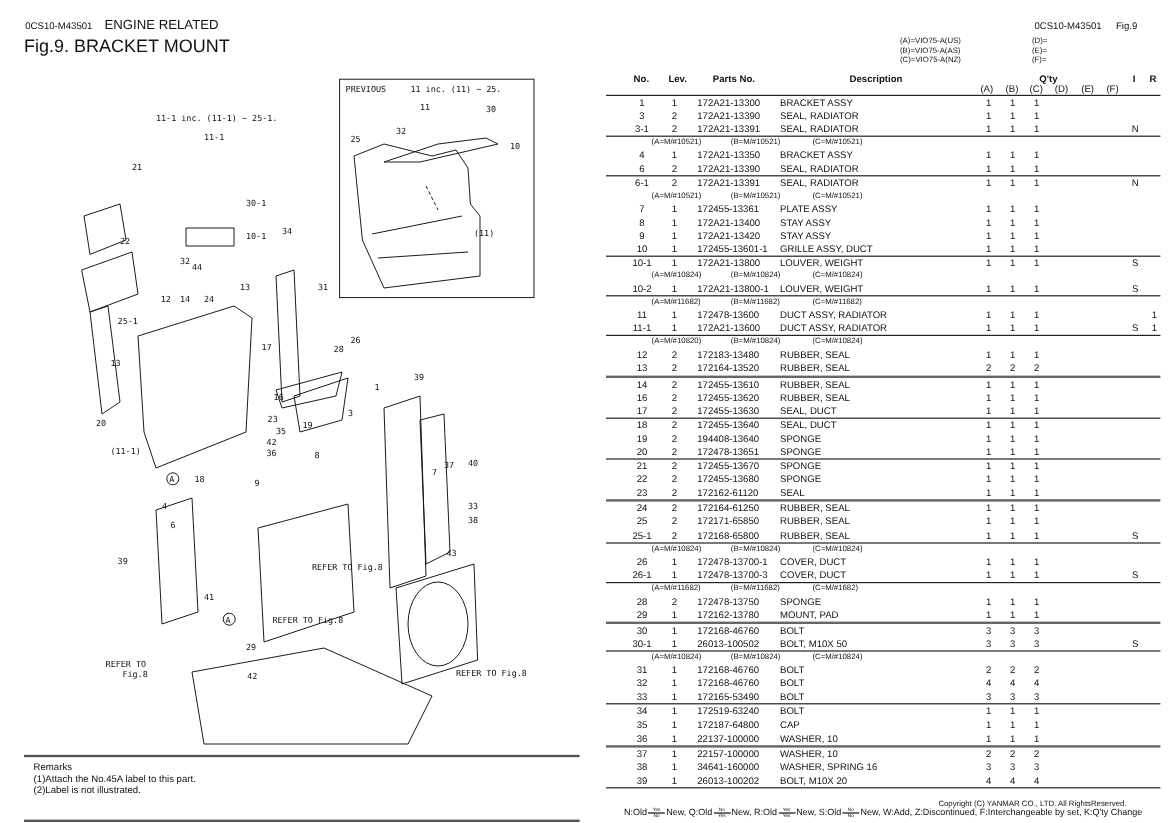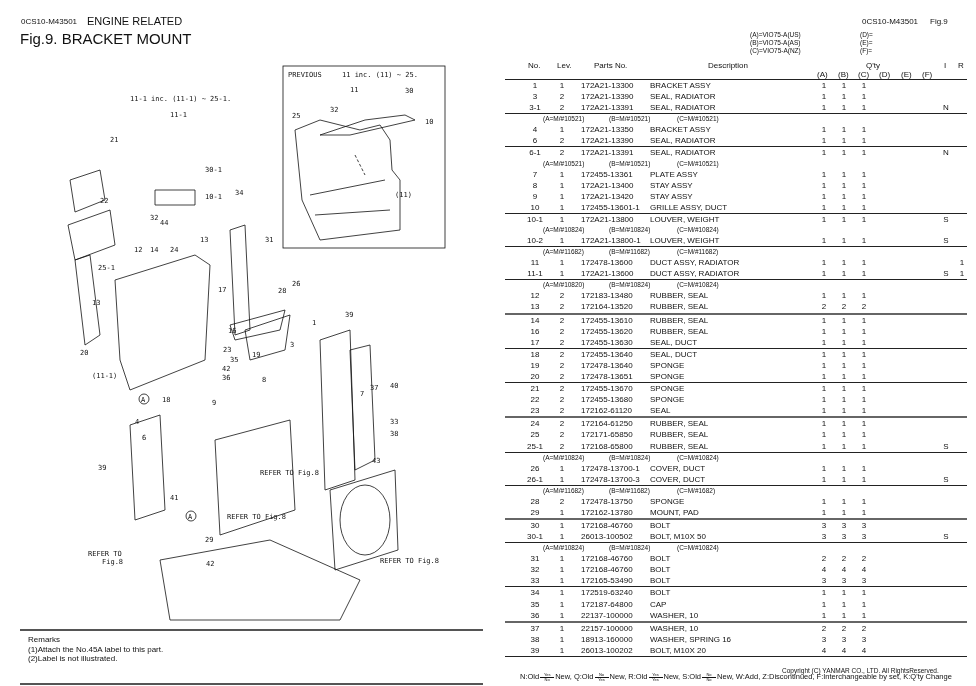--- a/index.html
+++ b/index.html
@@ -6,21 +6,21 @@
   body { width: 976px; height: 686px; position: relative; overflow: hidden; font-family: "Liberation Sans", sans-serif; color: #111; }
   .hdr-code { position: absolute; left: 21px; top: 17px; font-size: 8px; }
   .hdr-section { position: absolute; left: 87px; top: 15px; font-size: 11px; }
   .hdr-title { position: absolute; left: 20px; top: 30px; font-size: 15px; }
   .diagram { position: absolute; left: 20px; top: 60px; width: 470px; height: 570px; }
   .remarks { position: absolute; left: 20px; top: 629px; width: 463px; border-top: 2px solid #555; border-bottom: 2px solid #555; padding: 4px 8px; height: 56px; font-size: 8px; line-height: 9.5px; box-sizing: border-box; }
   .rhdr-code { position: absolute; left: 862px; top: 17px; font-size: 8px; }
   .rhdr-fig { position: absolute; left: 930px; top: 17px; font-size: 8px; }
   .models { position: absolute; left: 750px; top: 31px; font-size: 6.5px; line-height: 8px; }
   .models2 { position: absolute; left: 860px; top: 31px; font-size: 6.5px; line-height: 8px; }
-  .th { position: absolute; top: 61px; font-size: 8px; }
+  .th { position: absolute; top: 61px; font-size: 8px; font-weight: bold; }
   .th2 { position: absolute; top: 70px; font-size: 8px; }
   .hdr-line { position: absolute; left: 505px; top: 79px; width: 462px; border-top: 1.5px solid #222; }
   .rows { position: absolute; left: 505px; top: 80px; width: 462px; }
   .row { position: relative; height: 11.1px; font-size: 8px; line-height: 11px; }
   .row.bottom { border-bottom: 1px solid #222; }
   .row.thick { border-bottom: 2px solid #666; }
   .row span { position: absolute; top: 0; white-space: nowrap; }
   .c-no { left: 0; width: 60px; text-align: center; }
   .c-lev { left: 49px; width: 16px; text-align: center; }
   .c-pn { left: 76px; }
@@ -317,21 +317,21 @@
       <span class="c-desc">SEAL, DUCT</span>
       <span class="c-a">1</span>
       <span class="c-b">1</span>
       <span class="c-c">1</span>
       <span class="c-i"></span>
       <span class="c-r"></span>
     </div>
     <div class="row">
       <span class="c-no">19</span>
       <span class="c-lev">2</span>
-      <span class="c-pn">172478-13640</span>
+      <span class="c-pn">194408-13640</span>
       <span class="c-desc">SPONGE</span>
       <span class="c-a">1</span>
       <span class="c-b">1</span>
       <span class="c-c">1</span>
       <span class="c-i"></span>
       <span class="c-r"></span>
     </div>
     <div class="row bottom">
       <span class="c-no">20</span>
       <span class="c-lev">2</span>
@@ -563,21 +563,21 @@
       <span class="c-desc">WASHER, 10</span>
       <span class="c-a">2</span>
       <span class="c-b">2</span>
       <span class="c-c">2</span>
       <span class="c-i"></span>
       <span class="c-r"></span>
     </div>
     <div class="row">
       <span class="c-no">38</span>
       <span class="c-lev">1</span>
-      <span class="c-pn">18913-160000</span>
+      <span class="c-pn">34641-160000</span>
       <span class="c-desc">WASHER, SPRING 16</span>
       <span class="c-a">3</span>
       <span class="c-b">3</span>
       <span class="c-c">3</span>
       <span class="c-i"></span>
       <span class="c-r"></span>
     </div>
     <div class="row bottom">
       <span class="c-no">39</span>
       <span class="c-lev">1</span>

